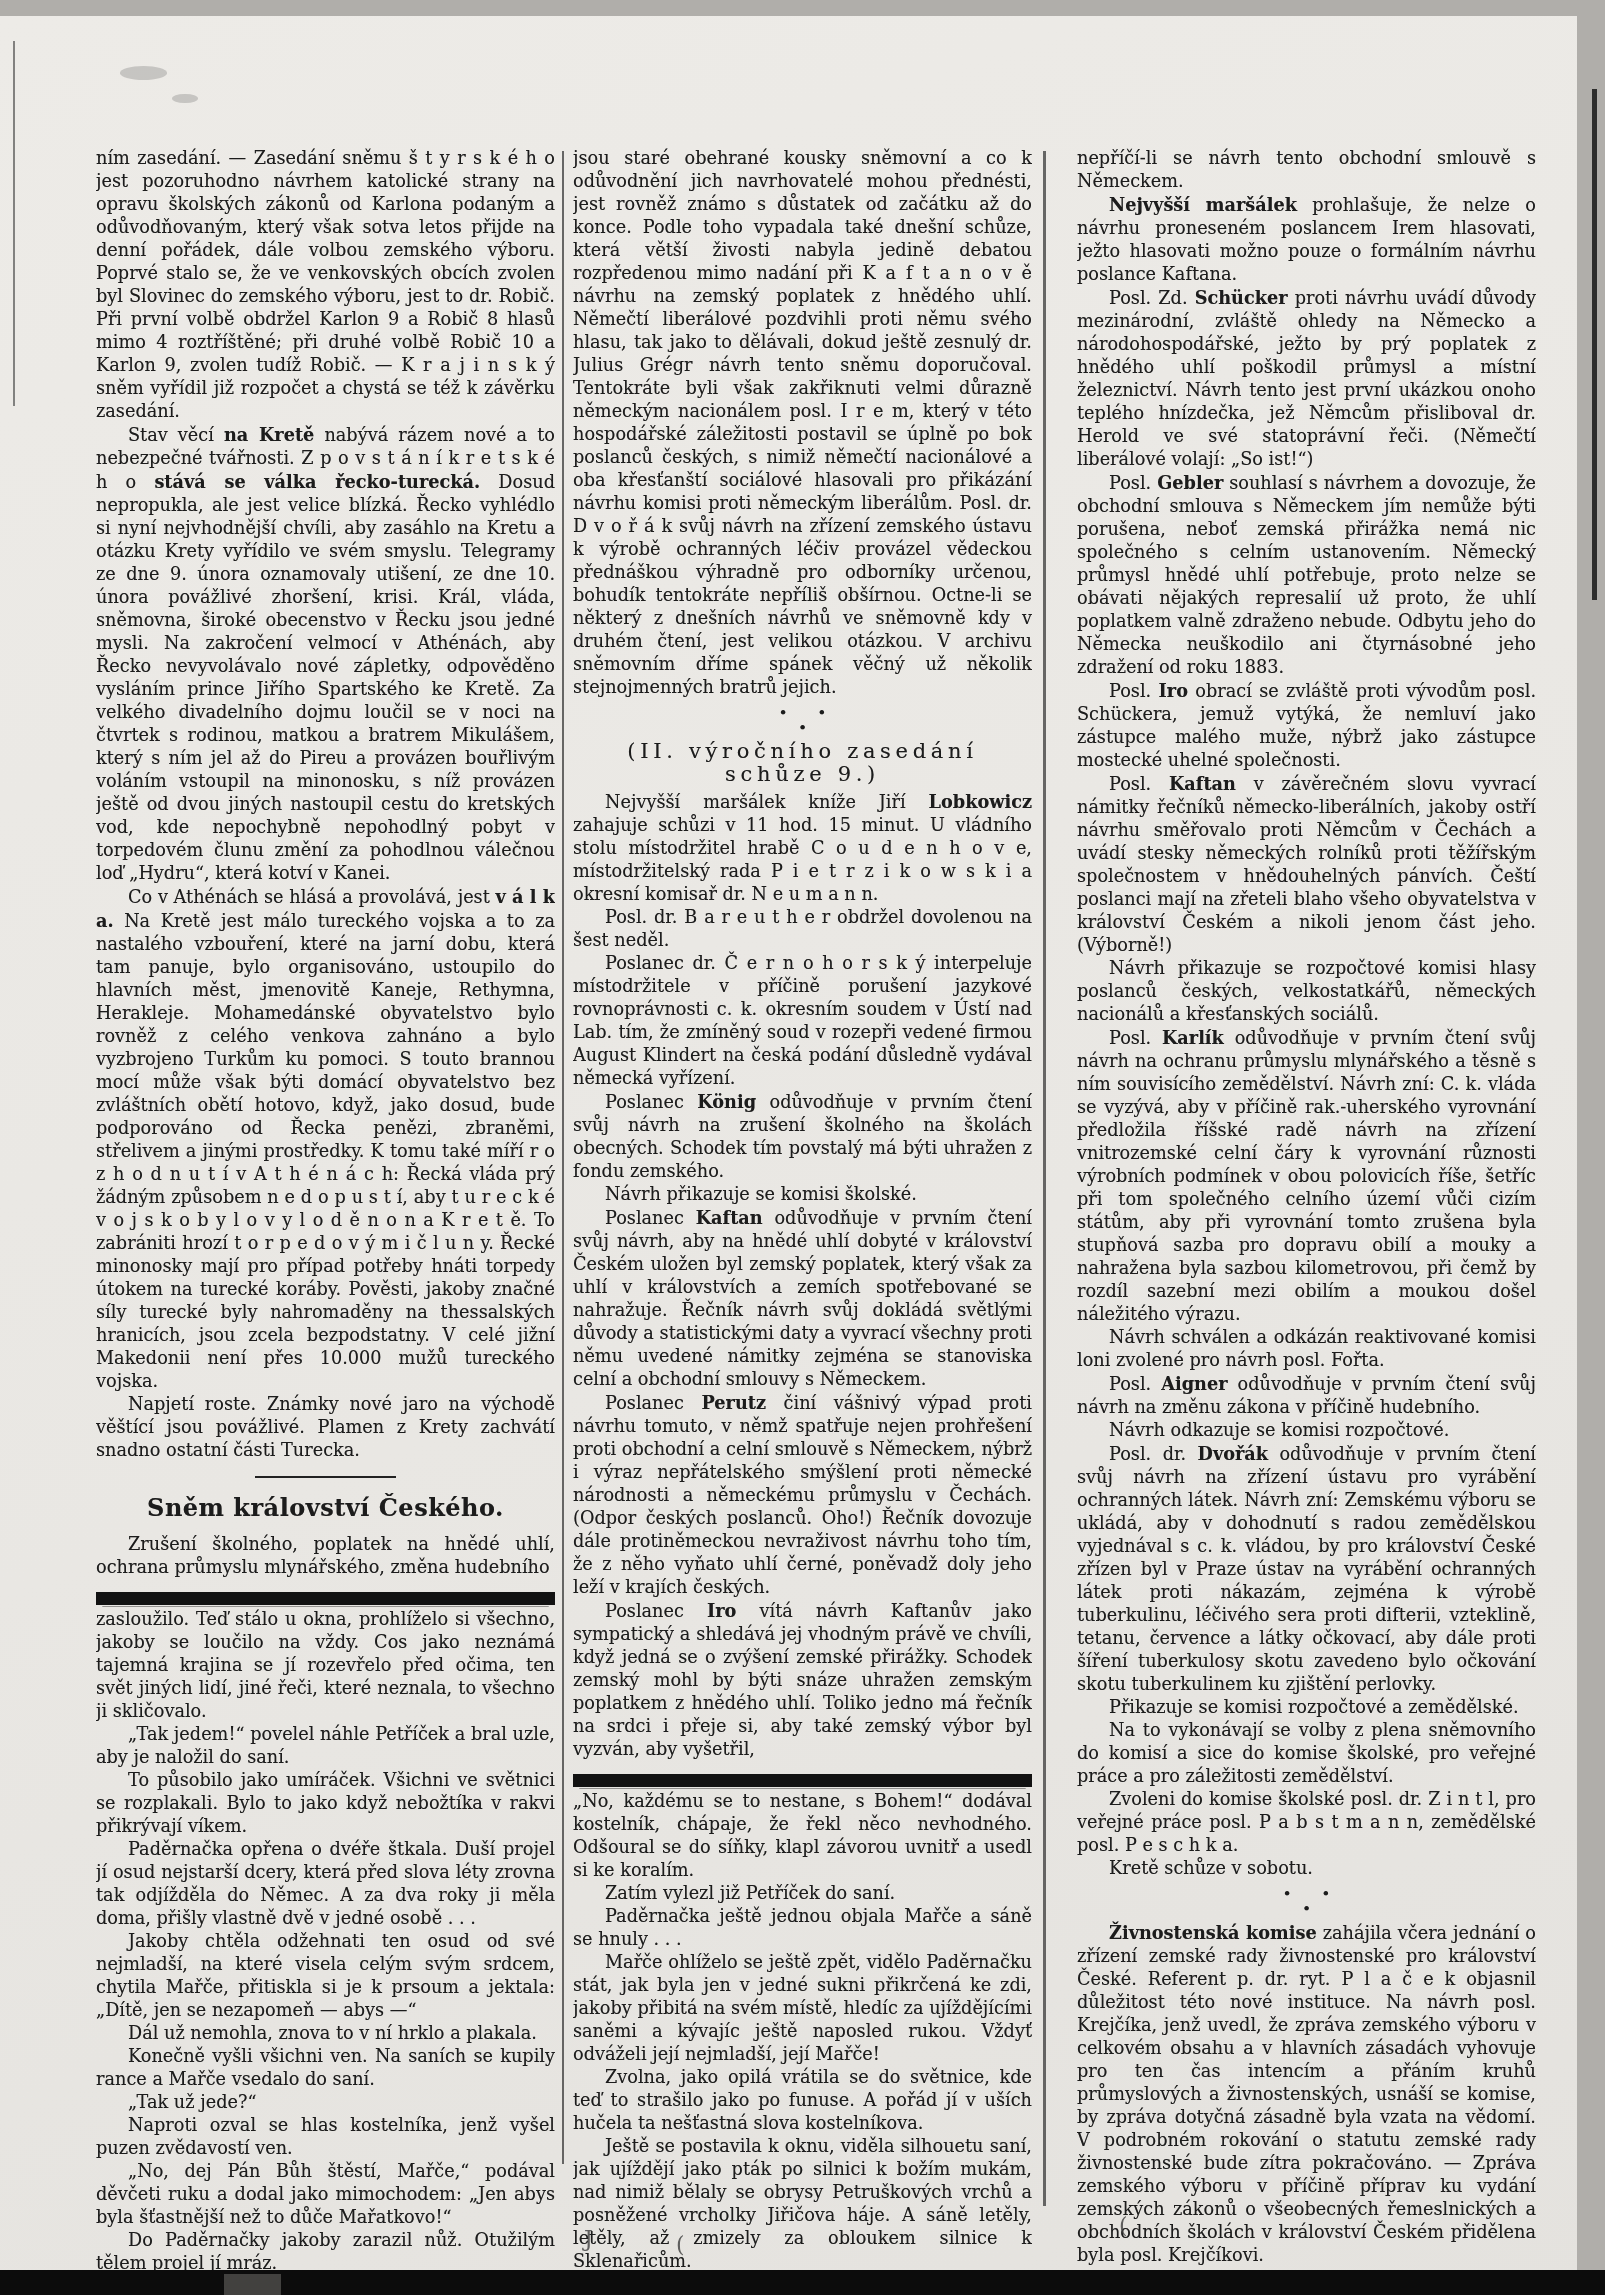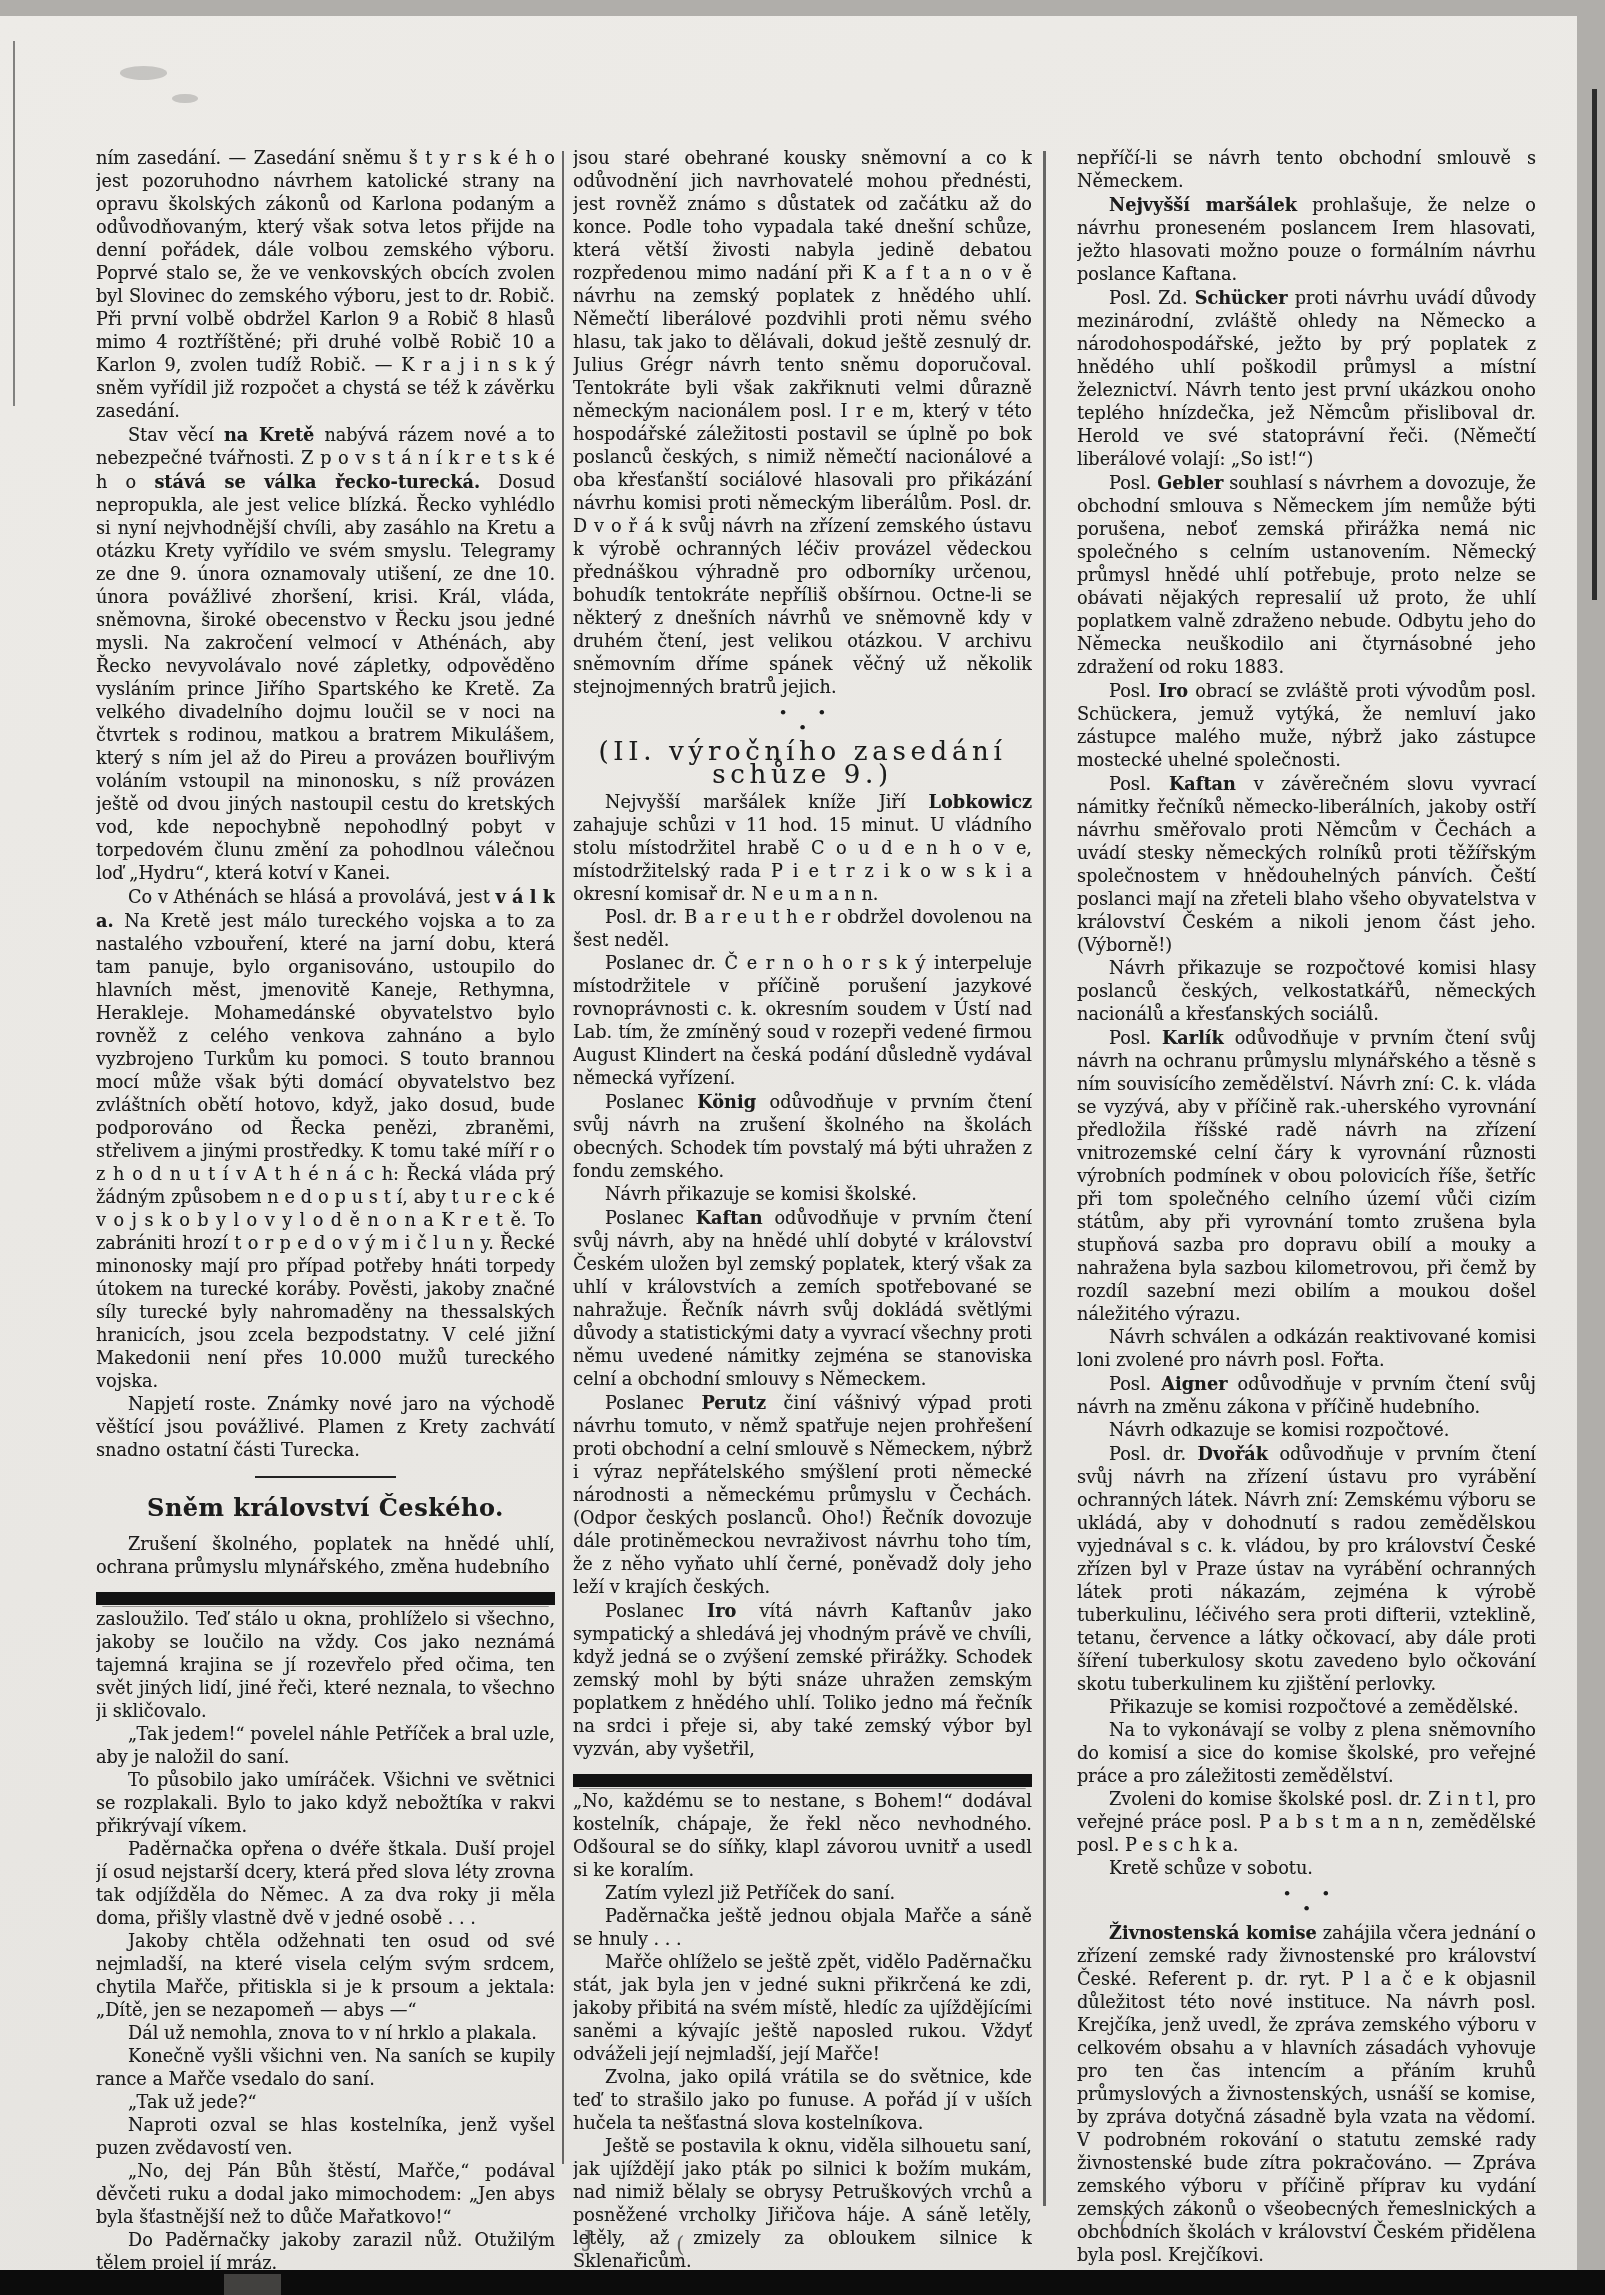--- a/index.html
+++ b/index.html
@@ -20,21 +20,21 @@
   .col p{margin:0;text-indent:32px;}
   .col p.ni{text-indent:0;}
   .col-left{left:96px;}
   .col-middle{left:573px;}
   .col-right{left:1053px;margin-left:24px;}
   .art-heading{
     text-align:center;font-weight:bold;font-size:24px;line-height:33px;
     margin:13.6px 0 8.3px 0;text-indent:0 !important;letter-spacing:0.5px;
   }
   .session-head{
-    text-align:center;font-size:26px;letter-spacing:4.7px;margin:3.1px 0 4.2px 0;text-indent:0 !important;
+    text-align:center;font-size:21px;letter-spacing:4.7px;margin:3.1px 0 4.2px 0;text-indent:0 !important;
   }
   .sep{
     text-align:center;line-height:15.6px;font-size:15.6px;letter-spacing:0;
     margin:7.3px 0 5.2px 0;color:#1c1c1c;text-indent:0 !important;
   }
   .sep .r2{display:block;line-height:12.5px;}
   .thickrule{
     height:7.8px;background:#121212;margin:13.6px 0 3.1px 0;
     border-bottom:5.2px solid transparent;
     box-shadow:0 8.3px 0 -6.3px #121212;

